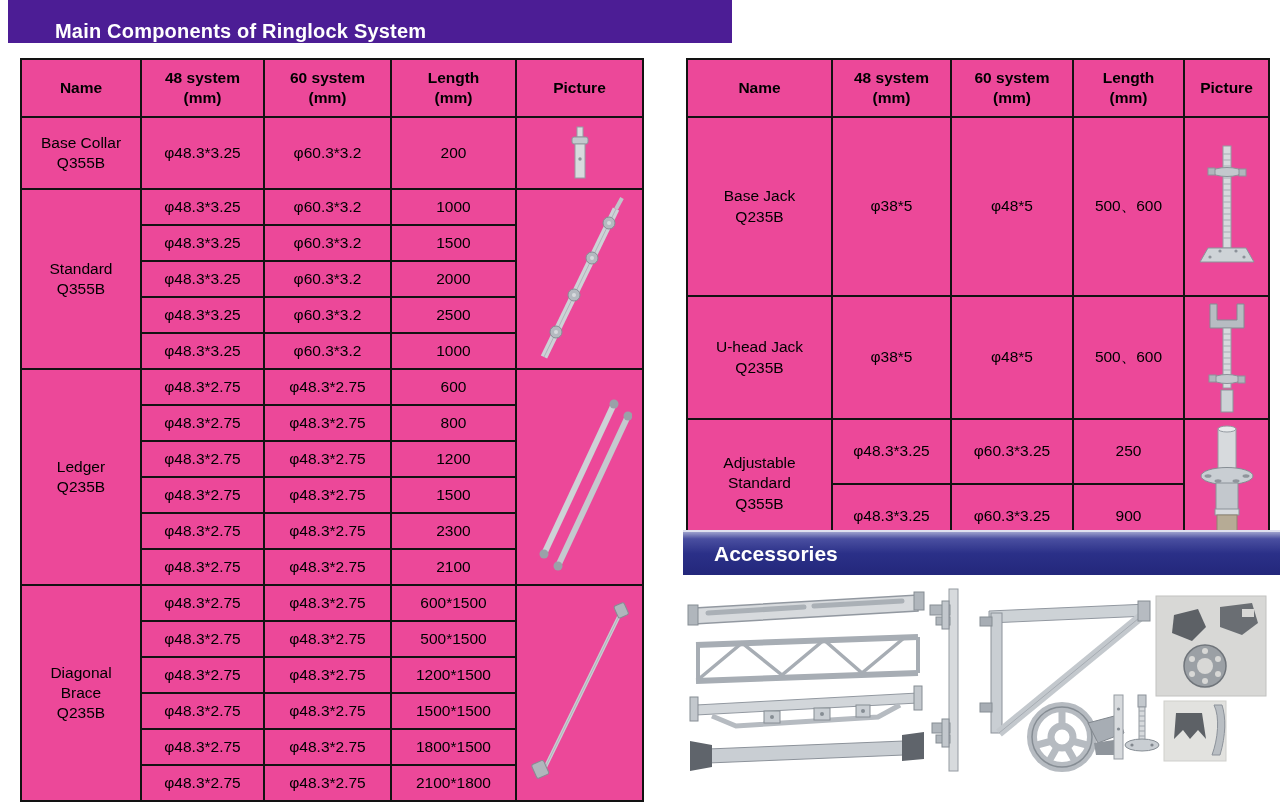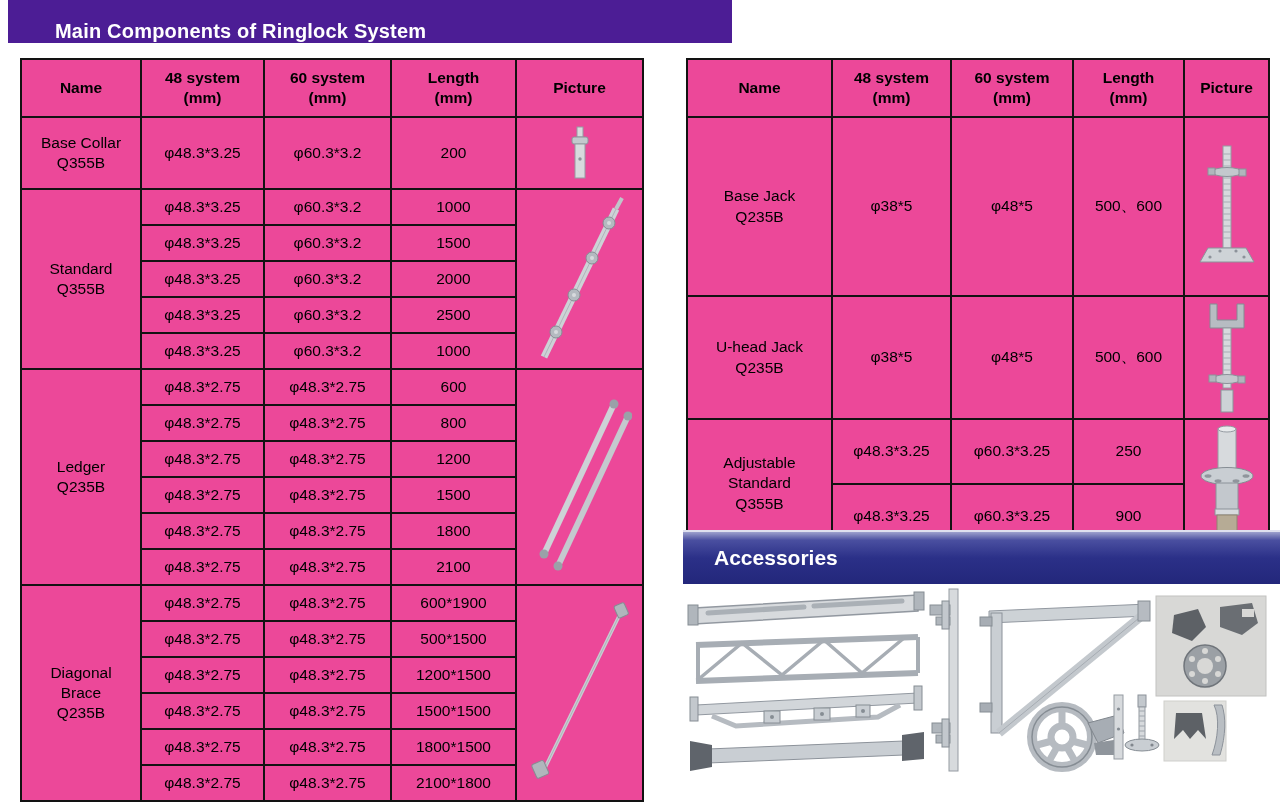--- a/index.html
+++ b/index.html
@@ -6,21 +6,21 @@
   body{
     width:1280px;height:804px;position:relative;background:#ffffff;
     font-family:"Liberation Sans", sans-serif;overflow:hidden;
   }
   .banner-main{
     position:absolute;left:8px;top:0;width:724px;height:43px;
     background:#4c1d95;color:#fff;display:flex;align-items:flex-end;
   }
   .banner-main span{font-size:20px;font-weight:bold;padding-left:47px;letter-spacing:.2px;}
   .banner-acc{
-    position:absolute;left:683px;top:530px;width:597px;height:54px;
+    position:absolute;left:683px;top:530px;width:597px;height:45px;
     background:linear-gradient(180deg,#9da1cd 0%,#4a4fa0 16%,#2b3088 50%,#23277b 100%);
     border-top:2px solid #dfe1ef;box-sizing:border-box;
     color:#fff;display:flex;align-items:center;
   }
   .banner-acc span{font-size:21px;font-weight:bold;padding-left:31px;}
   .spec-table{position:absolute;border-collapse:collapse;table-layout:fixed;background:#ec4899;}
   .spec-table th,.spec-table td{
     border:2px solid #121212;text-align:center;vertical-align:middle;
     white-space:pre-line;font-size:15.5px;color:#000;padding:0;line-height:1.3;
   }
@@ -142,34 +142,34 @@
         <td>1200</td>
       </tr>
       <tr style="height: 36px;">
         <td>φ48.3*2.75</td>
         <td>φ48.3*2.75</td>
         <td>1500</td>
       </tr>
       <tr style="height: 36px;">
         <td>φ48.3*2.75</td>
         <td>φ48.3*2.75</td>
-        <td>1800</td>
+        <td>2300</td>
       </tr>
       <tr style="height: 36px;">
         <td>φ48.3*2.75</td>
         <td>φ48.3*2.75</td>
         <td>2100</td>
       </tr>
       <tr style="height: 36px;">
         <td rowspan="6">Diagonal
 Brace
 Q235B</td>
         <td>φ48.3*2.75</td>
         <td>φ48.3*2.75</td>
-        <td>600*1900</td>
+        <td>600*1500</td>
         <td rowspan="6" class="picture-cell"><div class="pic"><svg width="104" height="198" viewBox="0 0 104 198">
               <line x1="14" y1="180" x2="94" y2="16" stroke="#c8cdd2" stroke-width="3.5"></line>
               <line x1="14" y1="180" x2="94" y2="16" stroke="#959ba2" stroke-width="1" opacity=".5"></line>
               <rect x="6" y="168" width="13" height="15" rx="2" fill="#b0b6bc" stroke="#868d94" transform="rotate(-24 12 176)"></rect>
               <rect x="88" y="10" width="11" height="13" rx="2" fill="#b0b6bc" stroke="#868d94" transform="rotate(-24 93 17)"></rect>
             </svg></div></td>
       </tr>
       <tr style="height: 36px;">
         <td>φ48.3*2.75</td>
         <td>φ48.3*2.75</td>

